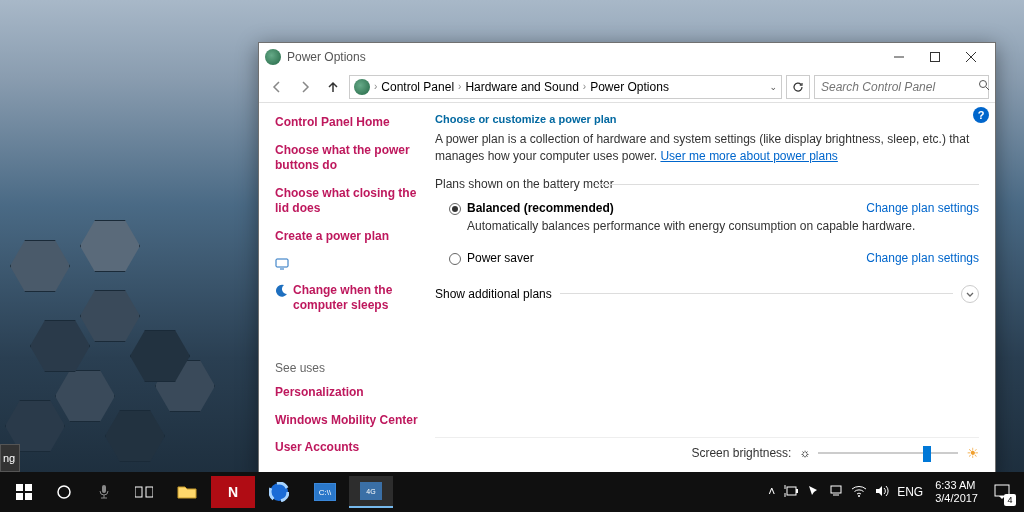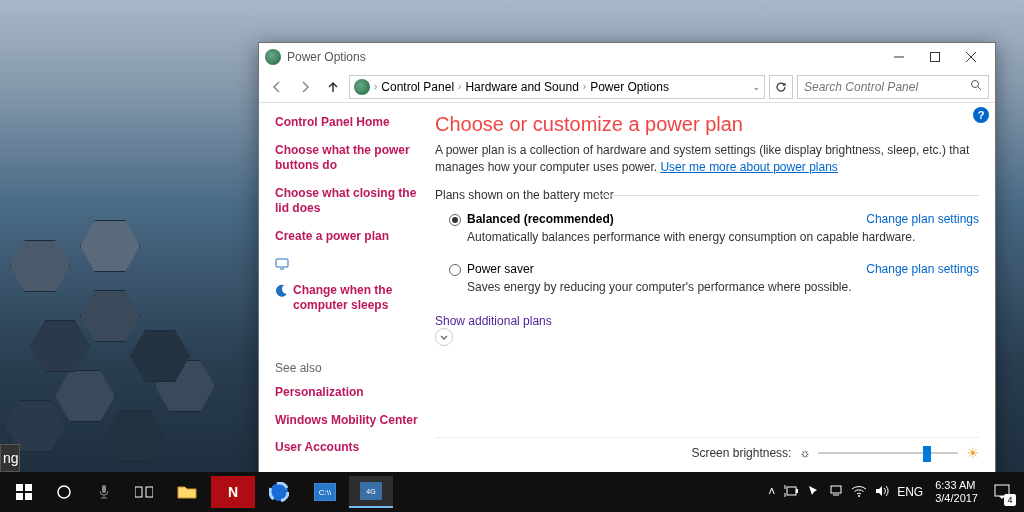--- a/index.html
+++ b/index.html
@@ -16,67 +16,67 @@
 .winbtn svg { width:10px; height:10px; }
 .navbar { height:32px; border-bottom:1px solid #e0e0e0; display:flex; align-items:center; padding:0 6px; gap:4px; }
 .navbtn { width:24px; height:24px; display:flex; align-items:center; justify-content:center; color:#888; cursor:pointer; }
 .navbtn svg { width:14px; height:14px; }
 .addressbar { flex:1; display:flex; align-items:center; height:24px; border:1px solid #ccc; padding:0 4px; font-size:12px; gap:4px; }
 .addr-icon { width:16px; height:16px; background:radial-gradient(circle at 40% 40%,#6a8,#264); border-radius:50%; }
 .bc-sep { color:#888; font-size:10px; }
 .bc-item { color:#000; cursor:pointer; }
 .addr-dd { color:#555; font-size:9px; margin-left:auto; }
 .refresh-btn { width:24px; height:24px; display:flex; align-items:center; justify-content:center; border:1px solid #ccc; cursor:pointer; }
-.searchbox { width:192px; height:24px; border:1px solid #ccc; display:flex; align-items:center; padding:0 6px; font-size:12px; }
+.searchbox { width:175px; height:24px; border:1px solid #ccc; display:flex; align-items:center; padding:0 6px; font-size:12px; }
 .searchbox input { border:none; outline:none; flex:1; font-size:12px; font-style:italic; color:#777; background:transparent; }
 .searchbox .search-icon { color:#555; }
 .content { flex:1; display:flex; overflow:hidden; position:relative; }
 .help-icon { position:absolute; right:6px; top:4px; width:16px; height:16px; border-radius:50%; background:#0066cc; color:#fff; font-size:11px; display:flex; align-items:center; justify-content:center; font-weight:bold; cursor:pointer; }
 .sidebar { width:176px; padding:12px 12px 8px 16px; font-size:12px; display:flex; flex-direction:column; }
 .sidebar a { color:#be185d; text-decoration:none; display:block; margin-bottom:12px; line-height:1.3; cursor:pointer;font-weight:bold; }
 .side-row { display:flex; align-items:flex-start; gap:4px; margin-bottom:12px; }
 .side-row .si { width:14px; height:14px; flex-shrink:0; }
 .side-row a { margin-bottom:0; }
 .side-spacer { flex:1; }
 .seealso { color:#666; margin-bottom:10px; }
 .main { flex:1; padding:10px 16px 8px 0; font-size:12px; display:flex; flex-direction:column; overflow:hidden; }
-.main-heading { color:#ef4444; font-size:20px; font-weight:normal; margin-bottom:6px; }
+.main-heading { color:#0369a1; font-size:11px; font-weight:bold; margin-bottom:6px; }
 .main-desc { color:#333; margin-bottom:12px; line-height:1.4; }
 .main-desc a { color:#0066cc; text-decoration:underline; cursor:pointer; }
 .fieldset-label { color:#333; margin-bottom:4px; position:relative; }
 .fieldset-label::after { content:""; position:absolute; left:160px; right:0; top:50%; height:1px; background:#ddd; }
 .plan { margin:6px 0 12px 14px; }
 .plan-head { display:flex; align-items:flex-end; }
 .radio { width:12px; height:12px; border:1px solid #666; border-radius:50%; margin-right:6px; display:inline-flex; align-items:center; justify-content:center; flex-shrink:0; }
 .radio.checked::after { content:""; width:6px; height:6px; background:#333; border-radius:50%; }
 .plan-name { font-weight:600; }
 .plan-link { margin-left:auto; color:#0066cc; cursor:pointer; }
 .plan-desc { color:#333; margin:4px 0 0 18px; }
-.expand-row { display:flex; align-items:flex-start; margin-top:8px; color:#4c1d95;flex-direction:column; }
+.expand-row { display:flex; align-items:center; margin-top:8px; color:#000000; }
 .expand-row .line { flex:1; height:1px; background:#ddd; margin:0 8px; }
 .expand-btn { width:18px; height:18px; border:1px solid #ccc; border-radius:50%; display:flex; align-items:center; justify-content:center; color:#666; font-size:10px; cursor:pointer; }
 .main-spacer { flex:1; }
 .brightness-row { display:flex; align-items:center; justify-content:flex-end; gap:8px; padding:6px 0; border-top:1px solid #eee; }
 .brightness-row .lbl { color:#333; }
 .sun-dim { font-size:12px; }
 .slider { width:140px; height:18px; position:relative; }
 .slider-track { position:absolute; left:0; right:0; top:50%; height:2px; background:#ccc; transform:translateY(-50%); }
 .slider-thumb { position:absolute; top:2px; width:8px; height:16px; background:#0078d7; left:75%; }
 .sun-bright { font-size:14px; color:#f0a030; }
 .taskbar { position:absolute; left:0; right:0; bottom:0; height:40px; background:#101010; display:flex; align-items:center; padding:0 4px; color:#fff; font-size:11px; }
 .tb-btn { width:40px; height:40px; display:flex; align-items:center; justify-content:center; cursor:pointer; }
 .tb-spacer { flex:1; }
 .tb-app { width:44px; height:32px; margin:0 1px; display:flex; align-items:center; justify-content:center; cursor:pointer; border-radius:0; }
 .tb-app.active { background:rgba(255,255,255,.12); border-bottom:2px solid #76b9ed; }
 .systray { display:flex; align-items:center; gap:8px; padding:0 6px; }
 .systray > span { cursor:pointer; font-size:12px; }
 .clock { text-align:left; line-height:1.2; padding:0 6px; cursor:pointer; }
 .notif { width:36px; height:40px; display:flex; align-items:center; justify-content:center; cursor:pointer; position:relative; }
 .notif-badge { position:absolute; bottom:6px; right:4px; background:#fff; color:#000; font-size:9px; width:12px; height:12px; border-radius:2px; display:flex; align-items:center; justify-content:center; }
-.partial-win { position:absolute; left:0; bottom:40px; width:20px; height:28px; background:#333; border:1px solid #555; color:#fff; font-size:14px; display:flex; align-items:center; padding-left:2px; }
+.partial-win { position:absolute; left:0; bottom:40px; width:20px; height:28px; background:#333; border:1px solid #555; color:#fff; font-size:11px; display:flex; align-items:center; padding-left:2px; }
 </style>
 </head>
 <body>
 
 <div class="desktop-bg">
   <div class="rocks">
     <div class="hexagon hex1"></div>
       <div class="hexagon hex2"></div>
       <div class="hexagon hex3"></div>
     <div class="hexagon hex4"></div>
@@ -166,21 +166,21 @@
             <line x1="5" y1="12" x2="9" y2="12" stroke="#1e6fbf"></line>
           </svg>
       </div>
       <div class="side-row">
         <svg class="si" viewBox="0 0 14 14">
             <path d="M9 2a6 6 0 1 0 3 9 5 5 0 0 1-3-9z" fill="#1e6fbf"></path>
           </svg>
         <a>Change when the computer sleeps</a>
       </div>
       <div class="side-spacer"></div>
-      <div class="seealso">See also</div>
+      <div class="seealso">See uses</div>
       <a>Personalization</a>
       <a>Windows Mobility Center</a>
       <a>User Accounts</a>
     </div>
 
     <div class="main">
       <h2 class="main-heading">Choose or customize a power plan</h2>
       <p class="main-desc">
         <span>A power plan is a collection of hardware and system settings (like display brightness, sleep, etc.) that manages how your computer uses power. </span><a>User me more about power plans</a>
       </p>
@@ -194,21 +194,20 @@
         </div>
         <div class="plan-desc">Automatically balances performance with energy consumption on capable hardware.</div>
       </div>
 
       <div class="plan">
         <div class="plan-head">
           <span class="radio"></span>
           <span>Power saver</span>
           <a class="plan-link">Change plan settings</a>
         </div>
-        <div class="plan-desc">Saves energy by reducing your computer's performance where possible.</div>
       </div>
 
       <div class="expand-row">
         <span>Show additional plans</span>
         <span class="line"></span>
         <span class="expand-btn">
             <svg width="10" height="10" viewBox="0 0 10 10">
               <path d="M2 4 L5 7 L8 4" fill="none" stroke="currentColor" stroke-width="1.3"></path>
             </svg>
           </span>

